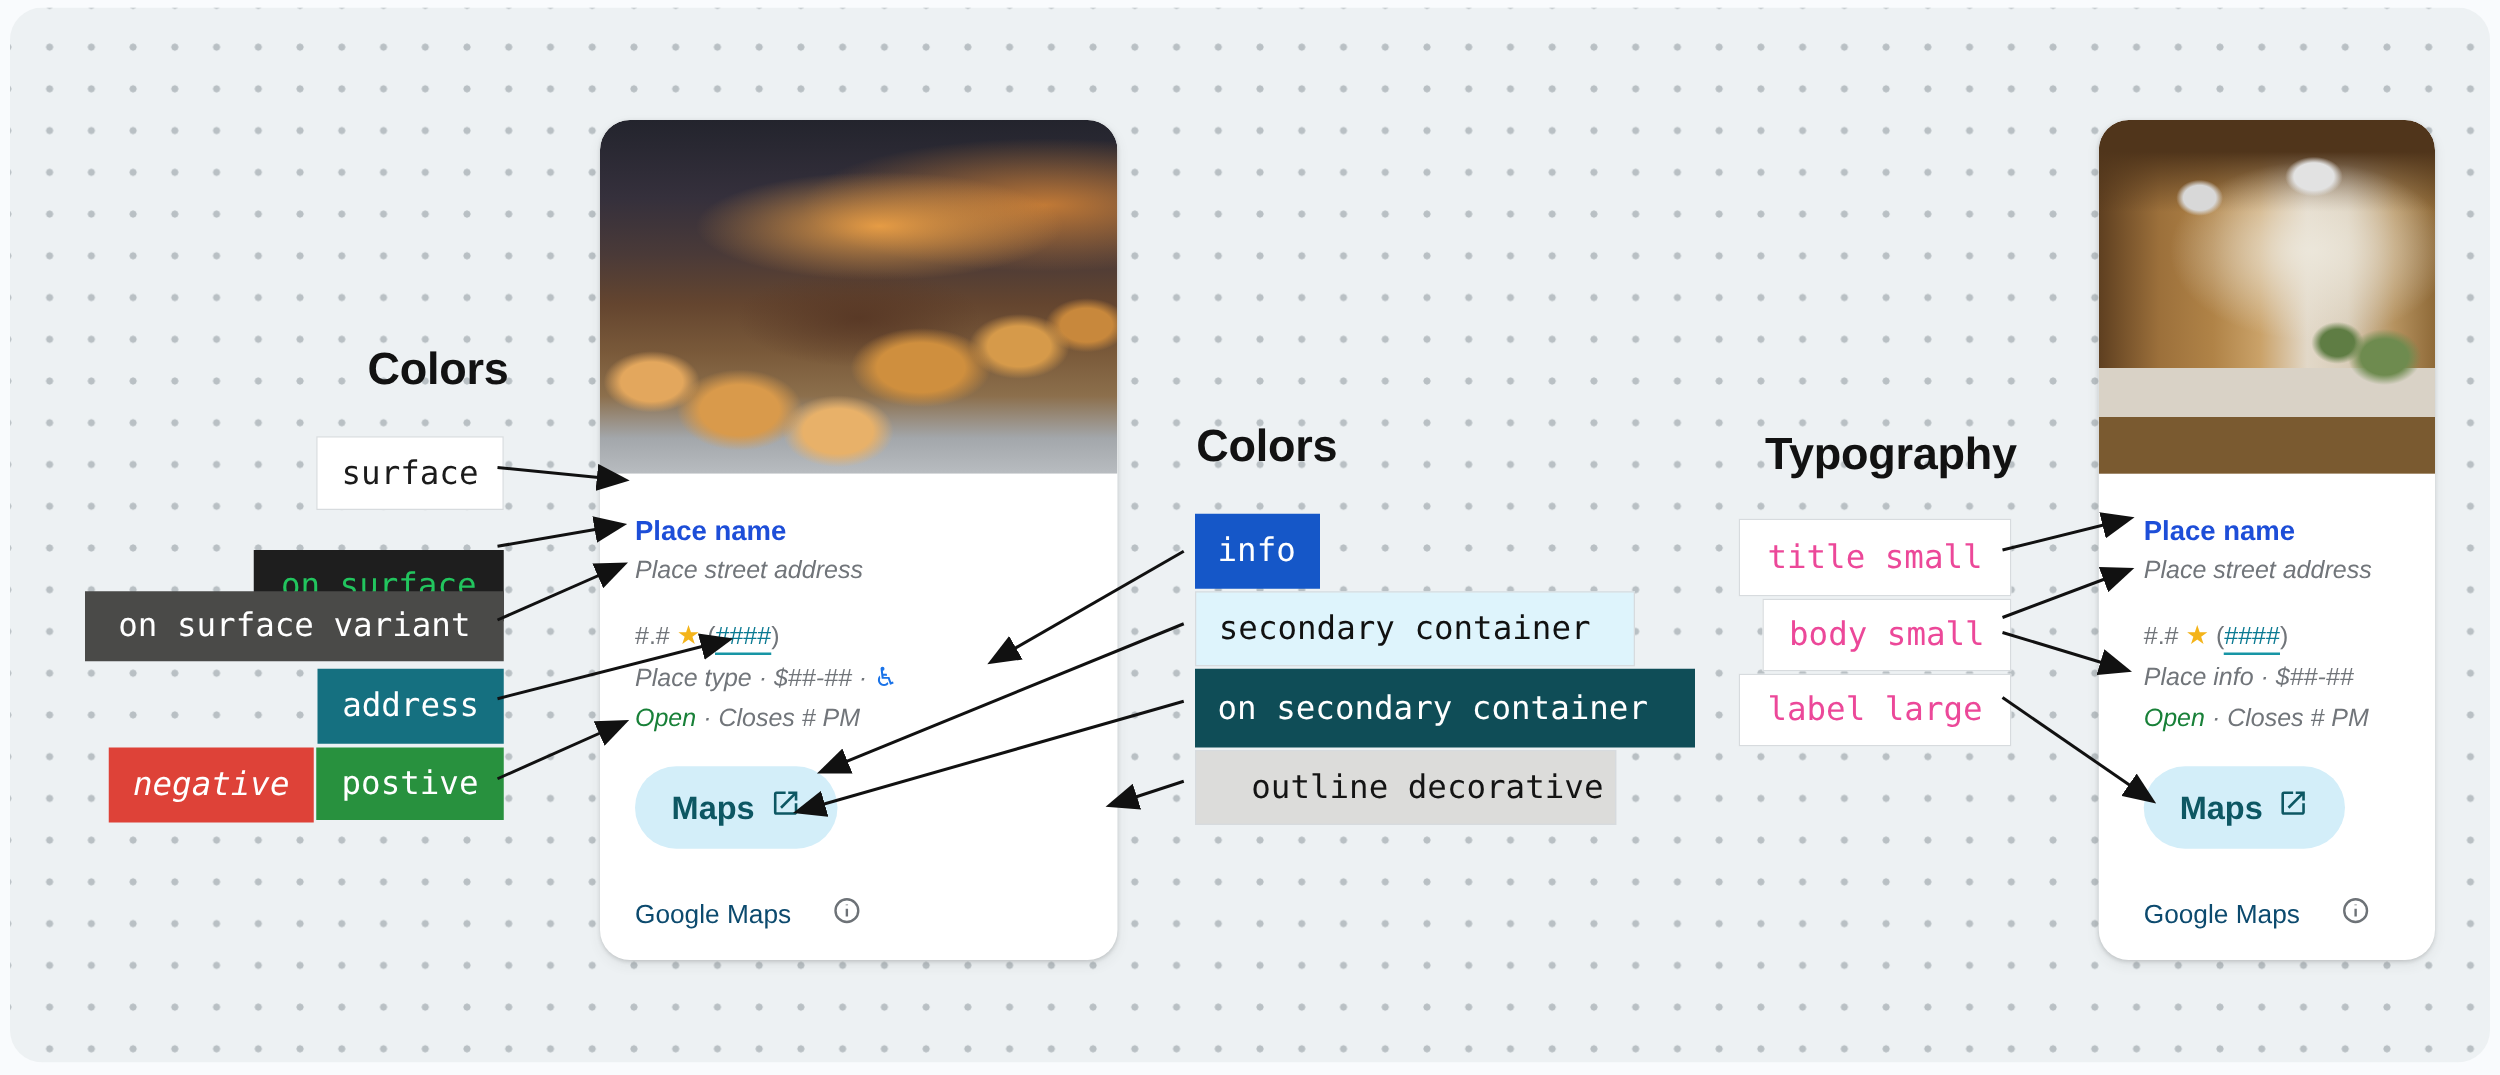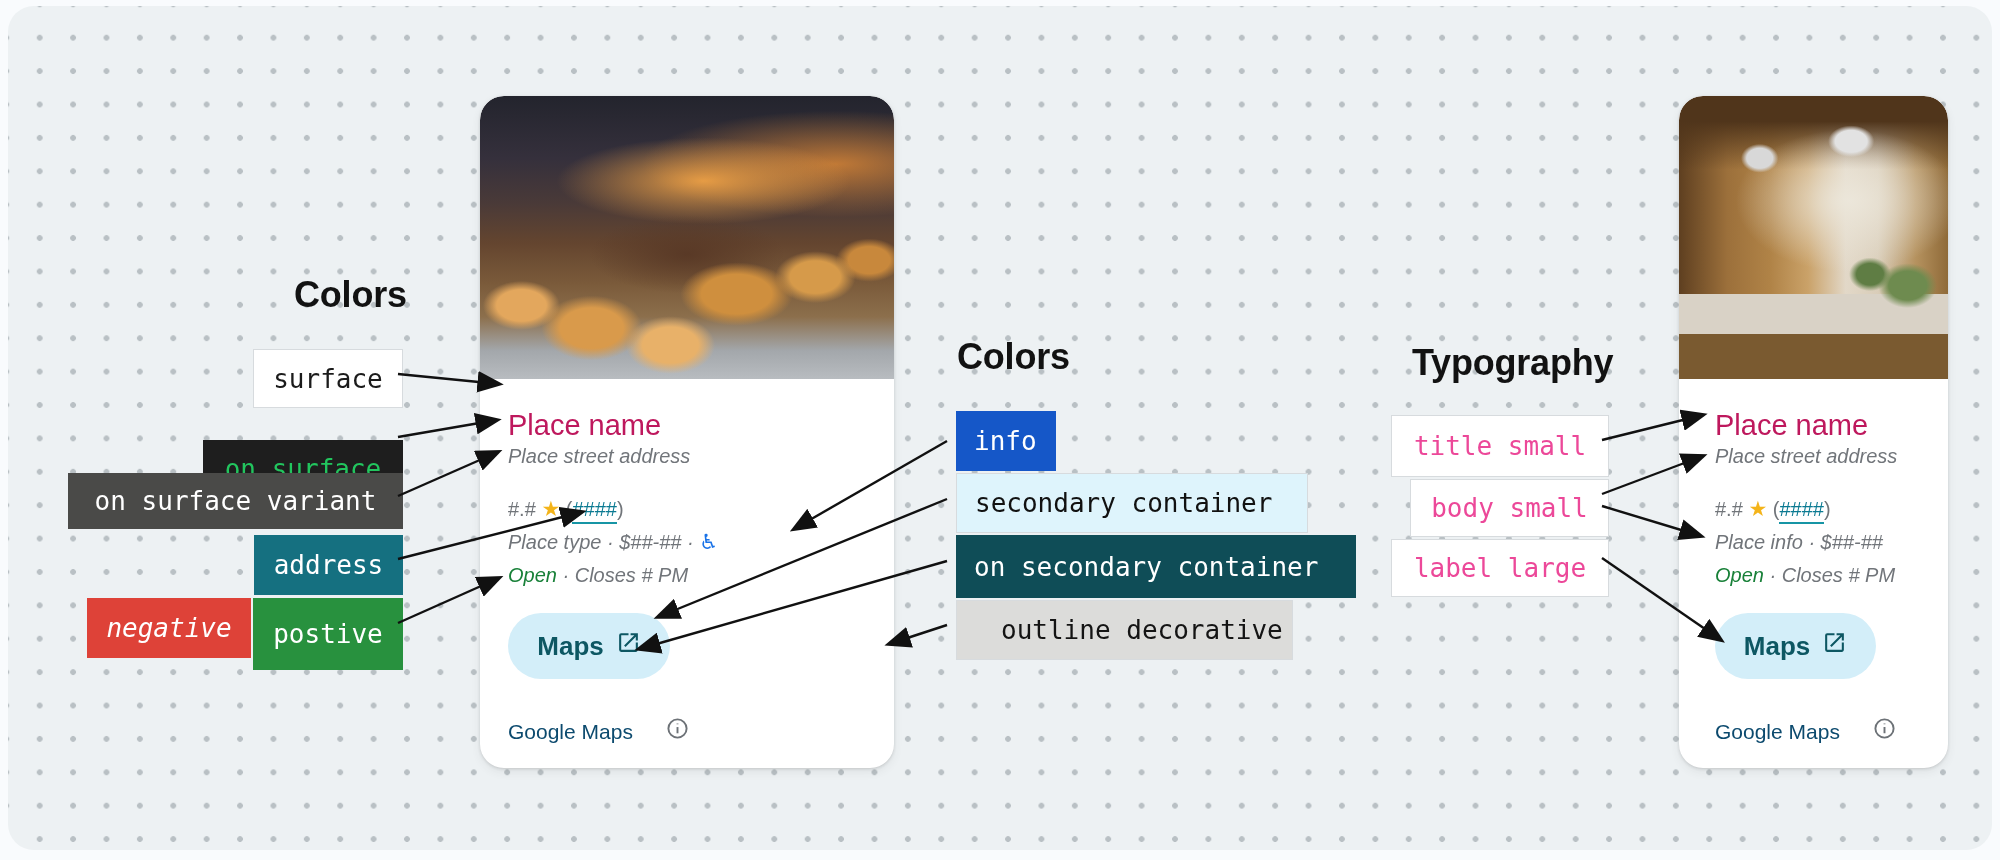--- a/index.html
+++ b/index.html
@@ -54,21 +54,21 @@
       radial-gradient(26px 20px at 30% 22%,#d8d8d8 0 50%,rgba(0,0,0,0) 72%),
       radial-gradient(32px 22px at 64% 16%,#e2e2e2 0 50%,rgba(0,0,0,0) 72%),
       radial-gradient(42px 32px at 85% 67%,#6e8b4f 0 45%,rgba(0,0,0,0) 70%),
       radial-gradient(30px 24px at 71% 63%,#5f7d44 0 45%,rgba(0,0,0,0) 70%),
       radial-gradient(150px 95px at 63% 37%,rgba(236,231,219,.95),rgba(0,0,0,0) 75%),
       linear-gradient(0deg,#7a5a30 0 16%,#d9d2c6 16% 30%,rgba(0,0,0,0) 30%),
       linear-gradient(180deg,#50351b 0 9%,rgba(80,53,27,0) 26%),
       linear-gradient(90deg,#5e3f20 0%,#9c703b 18%,#b08347 34%,#caa269 48%,#e2d8c8 62%,#d9cdb9 74%,#b5925f 88%,#8f6a38 100%);
   }
   .cline{position:absolute;white-space:nowrap;}
-  .place-name{font-size:29px;font-weight:400;color:#be185d;line-height:30px;}
+  .place-name{font-size:22px;font-weight:700;color:#1d4ed8;line-height:30px;}
   .sub{font-size:20px;color:#71757a;line-height:26px;font-style:italic;}
   .rline{font-size:20px;color:#71757a;line-height:30px;}
   .star{color:#f4b41a;font-size:21px;}
   .rlink{color:#0b7a92;border-bottom:2.5px solid #1795a5;padding-bottom:2px;}
   .wheel{color:#1a73e8;font-size:21px;font-family:"DejaVu Sans",sans-serif;}
   .open{color:#188038;}
   .pill{
     position:absolute;height:66px;border-radius:33px;background:#d3eef9;
     display:inline-flex;align-items:center;justify-content:center;gap:12px;
     color:#0d5763;font-size:26px;font-weight:600;cursor:pointer;
@@ -86,21 +86,21 @@
 
   <div class="heading" style="left:286px;top:272px;">Colors</div>
   <div class="heading" style="left:949px;top:334px;">Colors</div>
   <div class="heading" style="left:1404px;top:340px;">Typography</div>
 
   <div class="swatch mono bordered" style="left: 245px; top: 343px; width: 150px; height: 59px; background: rgb(255, 255, 255); color: rgb(27, 27, 27);">surface</div>
   <div class="swatch mono" style="left: 195px; top: 406px; width: 200px; height: 57px; background: rgb(30, 30, 30); color: #22c55e; margin-top: 28px;">on surface</div>
   <div class="swatch mono" style="left: 60px; top: 467px; width: 335px; height: 56px; background: rgb(74, 74, 72); color: rgb(255, 255, 255);">on surface variant</div>
   <div class="swatch mono" style="left: 246px; top: 529px; width: 149px; height: 60px; background: rgb(21, 112, 128); color: rgb(255, 255, 255);">address</div>
   <div class="swatch mono" style="left: 79px; top: 592px; width: 164px; height: 60px; background: rgb(222, 66, 56); color: rgb(255, 255, 255); font-style: italic;">negative</div>
-  <div class="swatch mono" style="left: 245px; top: 592px; width: 150px; height: 72px; background: rgb(40, 145, 62); color: rgb(255, 255, 255);">postive</div>
+  <div class="swatch mono" style="left: 245px; top: 592px; width: 150px; height: 58px; background: rgb(40, 145, 62); color: rgb(255, 255, 255);">postive</div>
 
   <div class="swatch mono tl" style="left: 948px; top: 405px; width: 100px; height: 60px; background: rgb(21, 87, 200); color: rgb(255, 255, 255);">info</div>
   <div class="swatch mono tl bordered" style="left: 948px; top: 467px; width: 352px; height: 60px; background: rgb(222, 244, 252); color: rgb(17, 17, 17);">secondary container</div>
   <div class="swatch mono tl" style="left: 948px; top: 529px; width: 400px; height: 63px; background: rgb(15, 77, 87); color: rgb(255, 255, 255);">on secondary container</div>
   <div class="swatch mono tl bordered" style="left: 948px; top: 594px; width: 337px; height: 60px; background: rgb(220, 220, 218); color: rgb(20, 20, 20); padding-left: 44px;">outline decorative</div>
 
   <div class="typobox mono" style="left:1383px;top:409px;width:218px;height:62px;">title small</div>
   <div class="typobox mono" style="left:1402px;top:473px;width:199px;height:58px;">body small</div>
   <div class="typobox mono" style="left:1383px;top:533px;width:218px;height:58px;">label large</div>
 

